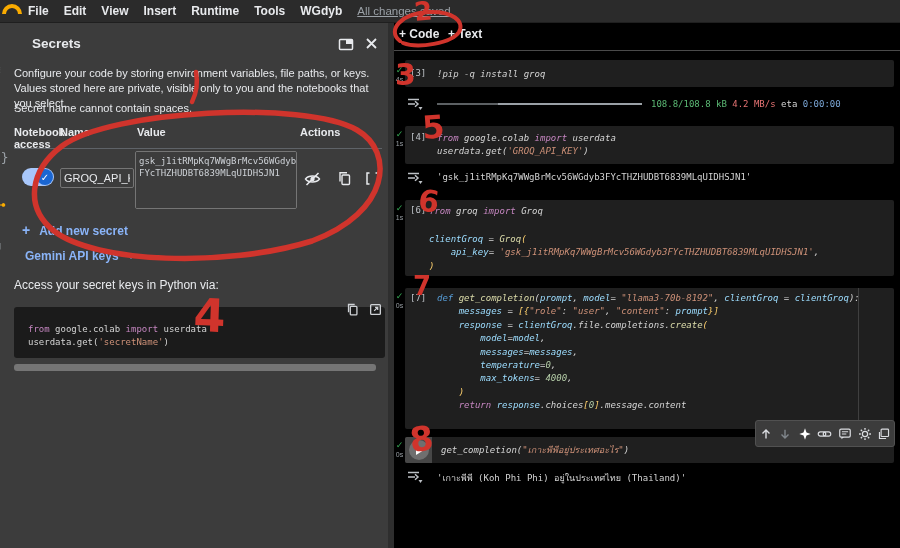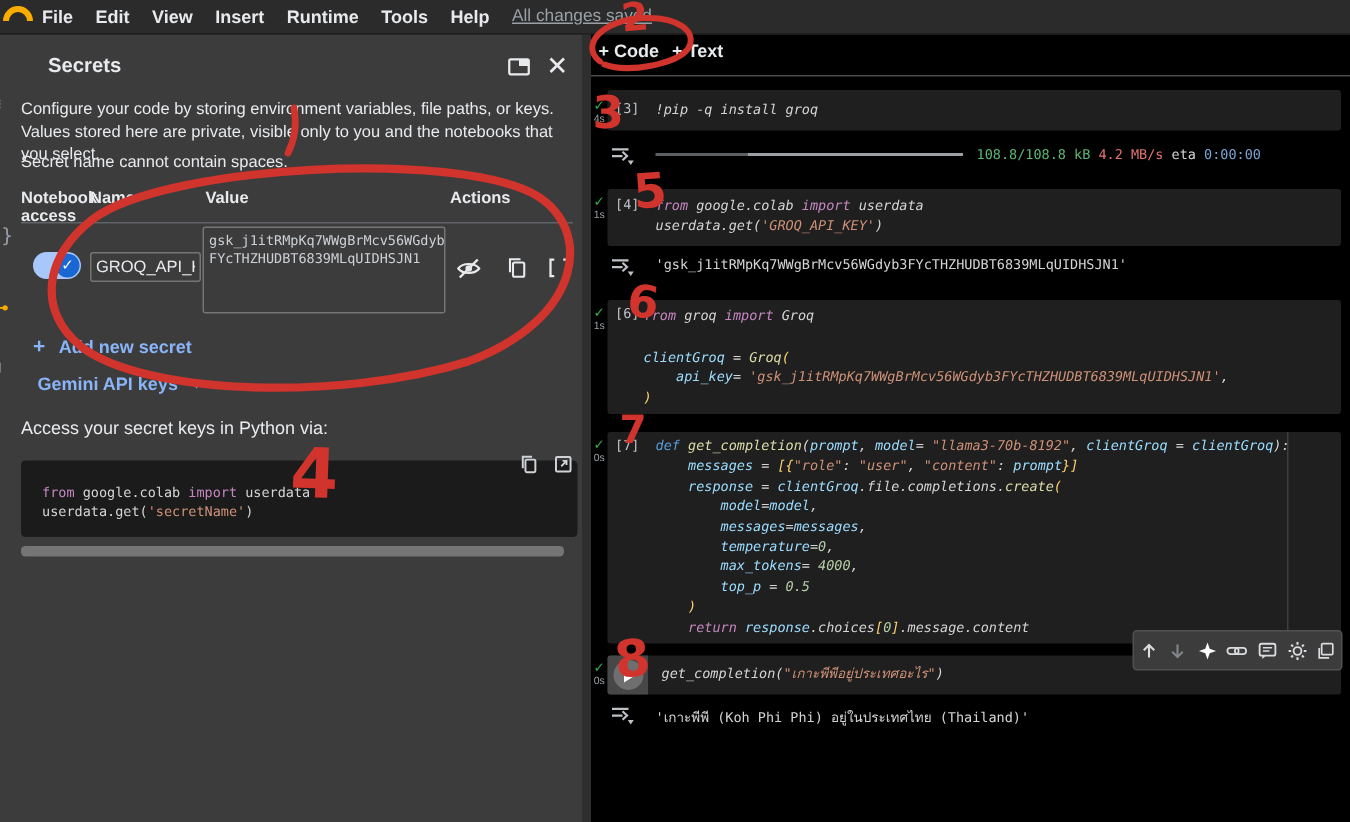--- a/index.html
+++ b/index.html
@@ -89,21 +89,21 @@
         <path d="M4 20 A8 8 0 1 1 20 20" stroke="#f9ab00" stroke-width="4" fill="none"></path>
       </svg>
     </span>
     <span id="menu-items">
       <span class="menu-item">File</span>
       <span class="menu-item">Edit</span>
       <span class="menu-item">View</span>
       <span class="menu-item">Insert</span>
       <span class="menu-item">Runtime</span>
       <span class="menu-item">Tools</span>
-      <span class="menu-item">Help</span>
+      <span class="menu-item">WGdyb</span>
     </span>
     <span id="saved-status">All changes saved</span>
   </div>
 
   <div id="rail">
     <span class="rail-frag" style="top:40px">≡</span>
     <span class="rail-frag" style="top:128px">x}</span>
     <span class="rail-frag" style="top:175px;color:#f9ab00">⊶</span>
     <span class="rail-frag" style="top:215px">❏</span>
     <span class="rail-frag" style="top:500px">❯</span>
@@ -266,21 +266,20 @@
       <span class="exec" style="top:5px">[7]</span>
       <div id="vline7"></div>
       <div class="codelines" style="padding:4px 4px 0 32px;line-height:13.4px">
         <div class="cl"><span class="tk-kwb">def</span><span class="tk-pl"> </span><span class="tk-fn">get_completion</span><span class="tk-pl">(</span><span class="tk-var">prompt</span><span class="tk-pl">, </span><span class="tk-var">model</span><span class="tk-pl">= </span><span class="tk-str">"llama3-70b-8192"</span><span class="tk-pl">, </span><span class="tk-var">clientGroq</span><span class="tk-pl"> = </span><span class="tk-var">clientGroq</span><span class="tk-pl">):</span></div>
         <div class="cl"><span class="tk-pl">    </span><span class="tk-var">messages</span><span class="tk-pl"> = </span><span class="tk-brk">[{</span><span class="tk-str">"role"</span><span class="tk-pl">: </span><span class="tk-str">"user"</span><span class="tk-pl">, </span><span class="tk-str">"content"</span><span class="tk-pl">: </span><span class="tk-var">prompt</span><span class="tk-brk">}]</span></div>
         <div class="cl"><span class="tk-pl">    </span><span class="tk-var">response</span><span class="tk-pl"> = </span><span class="tk-var">clientGroq</span><span class="tk-pl">.file.completions.</span><span class="tk-fn">create</span><span class="tk-brk">(</span></div>
         <div class="cl"><span class="tk-pl">        </span><span class="tk-var">model</span><span class="tk-pl">=</span><span class="tk-var">model</span><span class="tk-pl">,</span></div>
         <div class="cl"><span class="tk-pl">        </span><span class="tk-var">messages</span><span class="tk-pl">=</span><span class="tk-var">messages</span><span class="tk-pl">,</span></div>
         <div class="cl"><span class="tk-pl">        </span><span class="tk-var">temperature</span><span class="tk-pl">=</span><span class="tk-num">0</span><span class="tk-pl">,</span></div>
         <div class="cl"><span class="tk-pl">        </span><span class="tk-var">max_tokens</span><span class="tk-pl">= </span><span class="tk-num">4000</span><span class="tk-pl">,</span></div>
-        <div class="cl"><span class="tk-pl">        </span><span class="tk-var">top_p</span><span class="tk-pl"> = </span><span class="tk-num">0.5</span></div>
         <div class="cl"><span class="tk-pl">    </span><span class="tk-brk">)</span></div>
         <div class="cl"><span class="tk-pl">    </span><span class="tk-kw">return</span><span class="tk-pl"> </span><span class="tk-var">response</span><span class="tk-pl">.choices</span><span class="tk-brk">[</span><span class="tk-num">0</span><span class="tk-brk">]</span><span class="tk-pl">.message.content</span></div>
       </div>
     </div>
 
     <div id="celltoolbar">
       <svg width="14" height="14" viewBox="0 0 16 16">
           <path d="M8 13 V4 M4 7.5 L8 3.5 L12 7.5" stroke="#dadce0" stroke-width="1.6" fill="none"></path>
         </svg>
       <svg width="14" height="14" viewBox="0 0 16 16">

